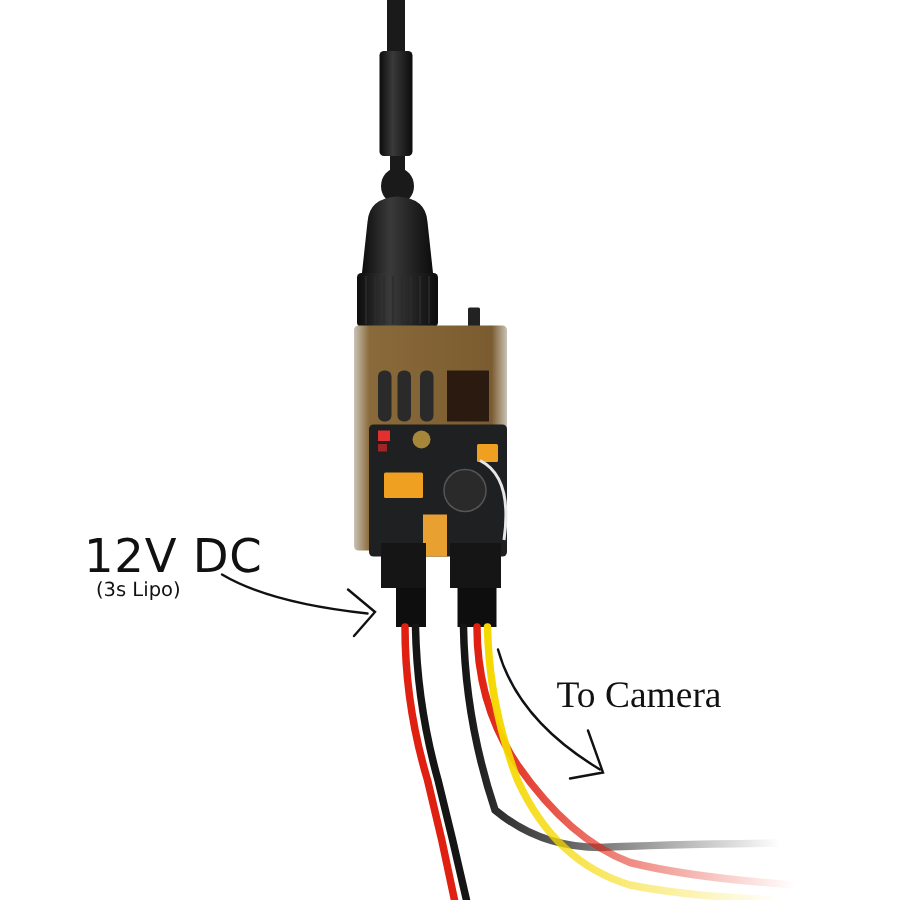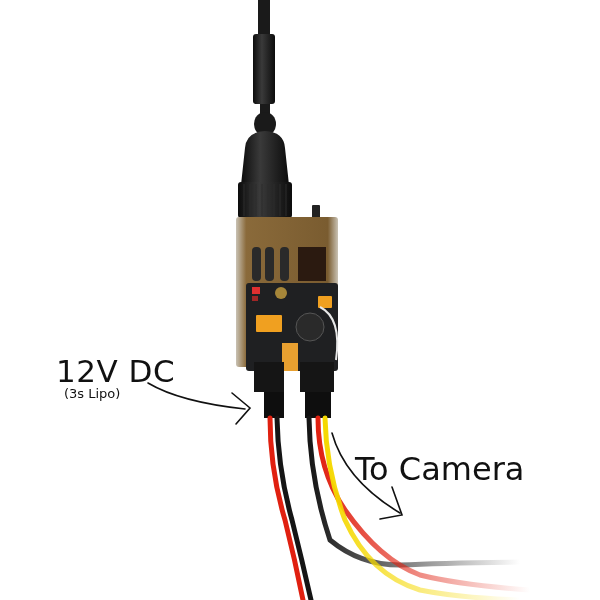--- a/index.html
+++ b/index.html
@@ -1,21 +1,21 @@
 <!DOCTYPE html>
 <html><head>
   <meta charset="utf-8">
   <style>
     html, body { margin: 0; padding: 0; }
     body { width: 600px; height: 600px; background: #ffffff; overflow: hidden; position: relative; }
     #scene { position: absolute; left: 0; top: 0; width: 600px; height: 600px; }
     .label { position: absolute; font-family: "DejaVu Sans", "Liberation Sans", sans-serif; color: #111; white-space: nowrap; }
     .lbl-main { left: 56px; top: 353px; font-size: 31px; letter-spacing: 0.5px; text-align: center; }
     .lbl-sub { left: 64px; top: 386px; font-size: 13px; }
-    .lbl-cam { left: 355px; top: 450px; font-size: 32px; }
+    .lbl-cam { left: 371px; top: 450px; font-size: 25px; font-family: Liberation Serif, serif; }
   </style>
 </head>
 <body>
 
 <svg id="scene" viewBox="0 0 600 600" xmlns="http://www.w3.org/2000/svg">
   <defs>
     <linearGradient id="fadeR" x1="0" x2="1" y1="0" y2="0">
       <stop offset="0" stop-color="#e02010" stop-opacity="1"></stop>
       <stop offset="1" stop-color="#e02010" stop-opacity="0"></stop>
     </linearGradient>

